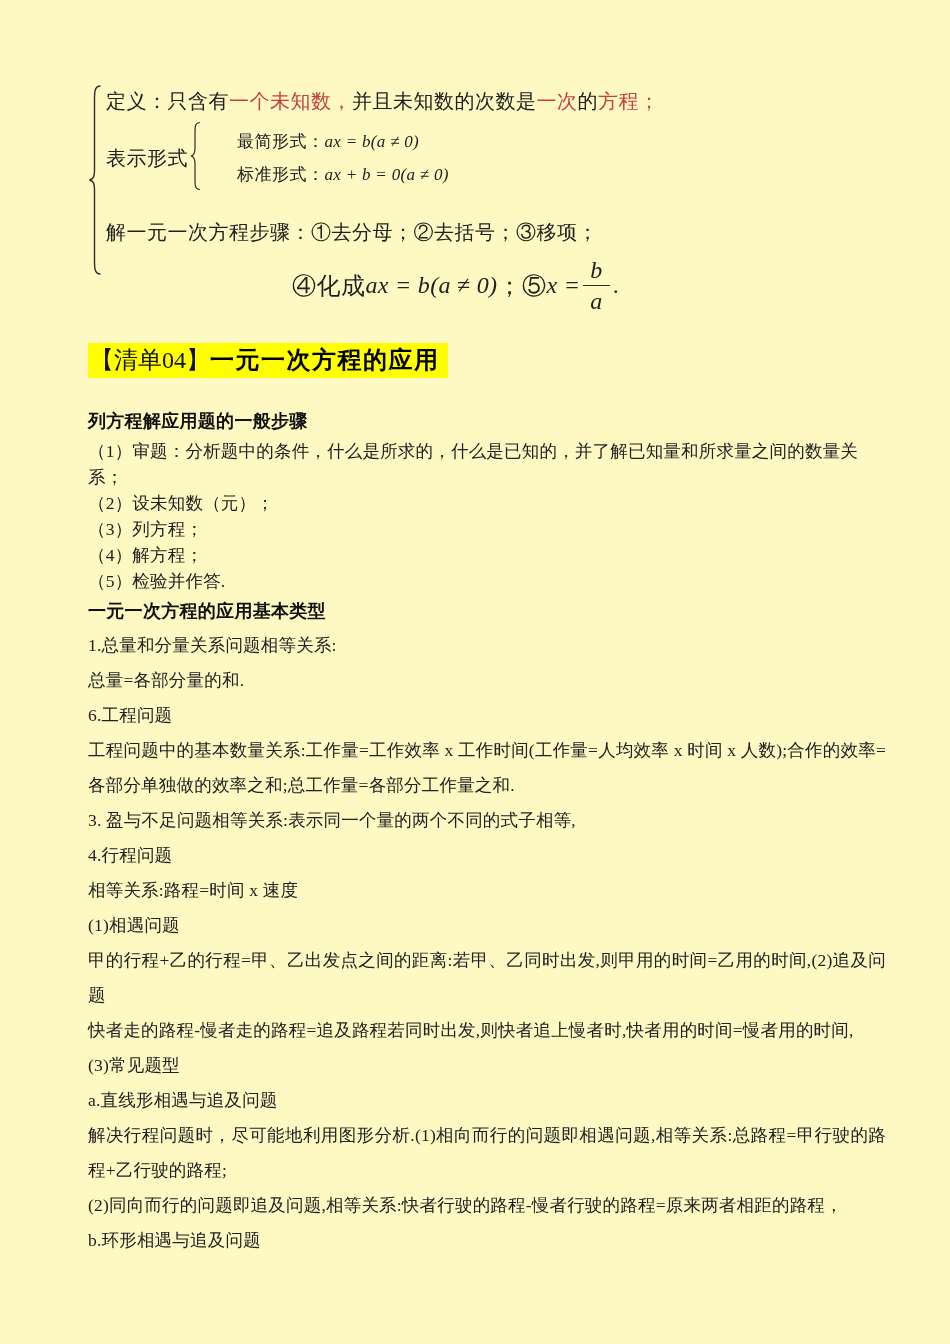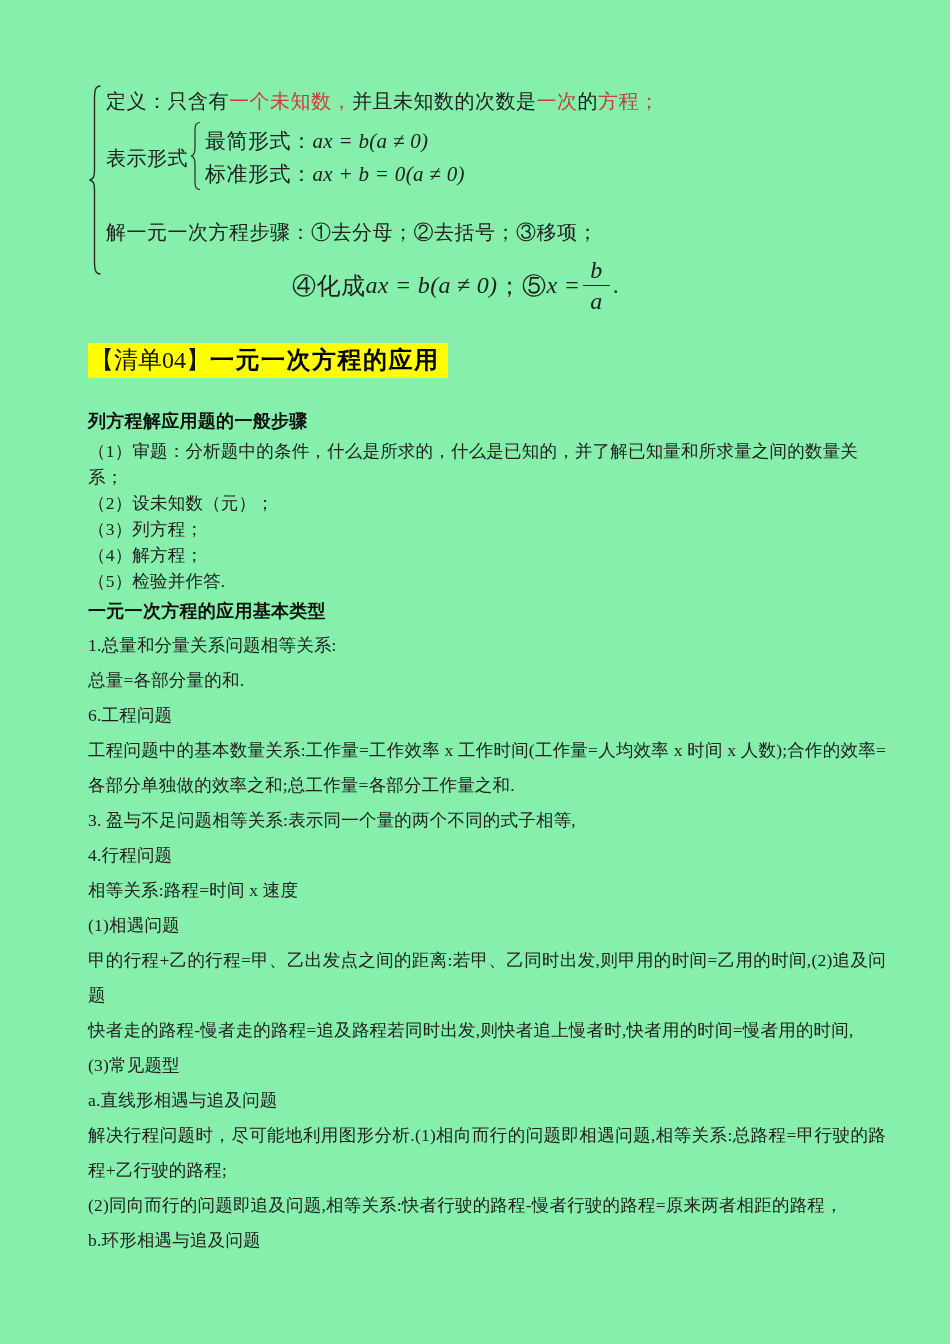--- a/index.html
+++ b/index.html
@@ -1,38 +1,38 @@
 <!DOCTYPE html>
 <html style="--accent_red: #c5403c; --highlight_yellow: #ffff00; --text: #212121;"><head>
 <meta charset="utf-8">
 <style>
   html,body{margin:0;padding:0;background:#ffffff;}
   .page{
     position:relative;
     width:950px;height:1344px;
-    background:#86efac;
+    background:#fef9c3;
     color:#212121;
     font-family:"Liberation Serif","DejaVu Serif",serif;
     overflow:hidden;
     box-sizing:border-box;
   }
   .content{padding:84px 64px 0 88px;box-sizing:border-box;}
 
   
   .summary{display:flex;align-items:stretch;}
   .outer-brace{flex:0 0 auto;margin-right:4px;}
   .summary-body{flex:1 1 auto;padding-top:2px;}
   .def-line{font-size:20px;line-height:30px;letter-spacing:0.5px;}
   .red{color:var(--accent_red,#c5403c);}
   .math{font-style:italic;font-family:"Liberation Serif","DejaVu Serif",serif;letter-spacing:0.3px;}
   .forms-row{display:flex;align-items:center;margin-top:5px;}
   .forms-label{font-size:20px;letter-spacing:0.5px;flex:0 0 auto;text-align:center;}
   .inner-brace{flex:0 0 auto;margin:0 4px 0 2px;}
   .forms-list{flex:0 0 auto;}
-  .form-line{font-size:21px;line-height:33px;letter-spacing:0.5px;}
+  .form-line{font-size:17px;line-height:33px;letter-spacing:0.5px;margin-left:32px;}
   .solve-line{font-size:20px;line-height:30px;margin-top:22px;letter-spacing:0.5px;}
   .solve-line2{font-size:24px;margin-top:10px;padding-left:186px;letter-spacing:0.5px;display:flex;align-items:center;}
   .frac{display:inline-block;vertical-align:middle;text-align:center;line-height:1.1;font-style:italic;margin:0 3px;}
   .frac .num{display:block;border-bottom:1.4px solid #2b2b2b;padding:0 7px 2px;}
   .frac .den{display:block;padding-top:2px;}
 
   
   .section-heading{
     display:inline-block;
     margin-top:28px;

